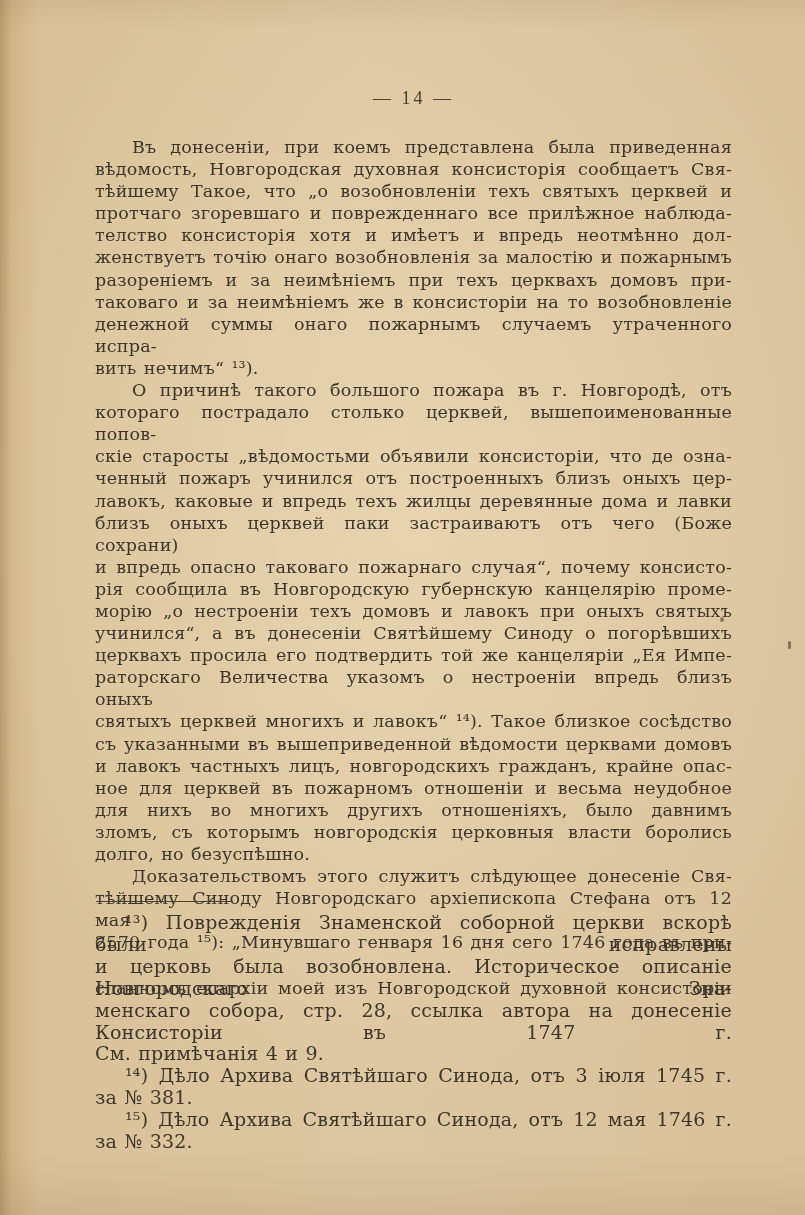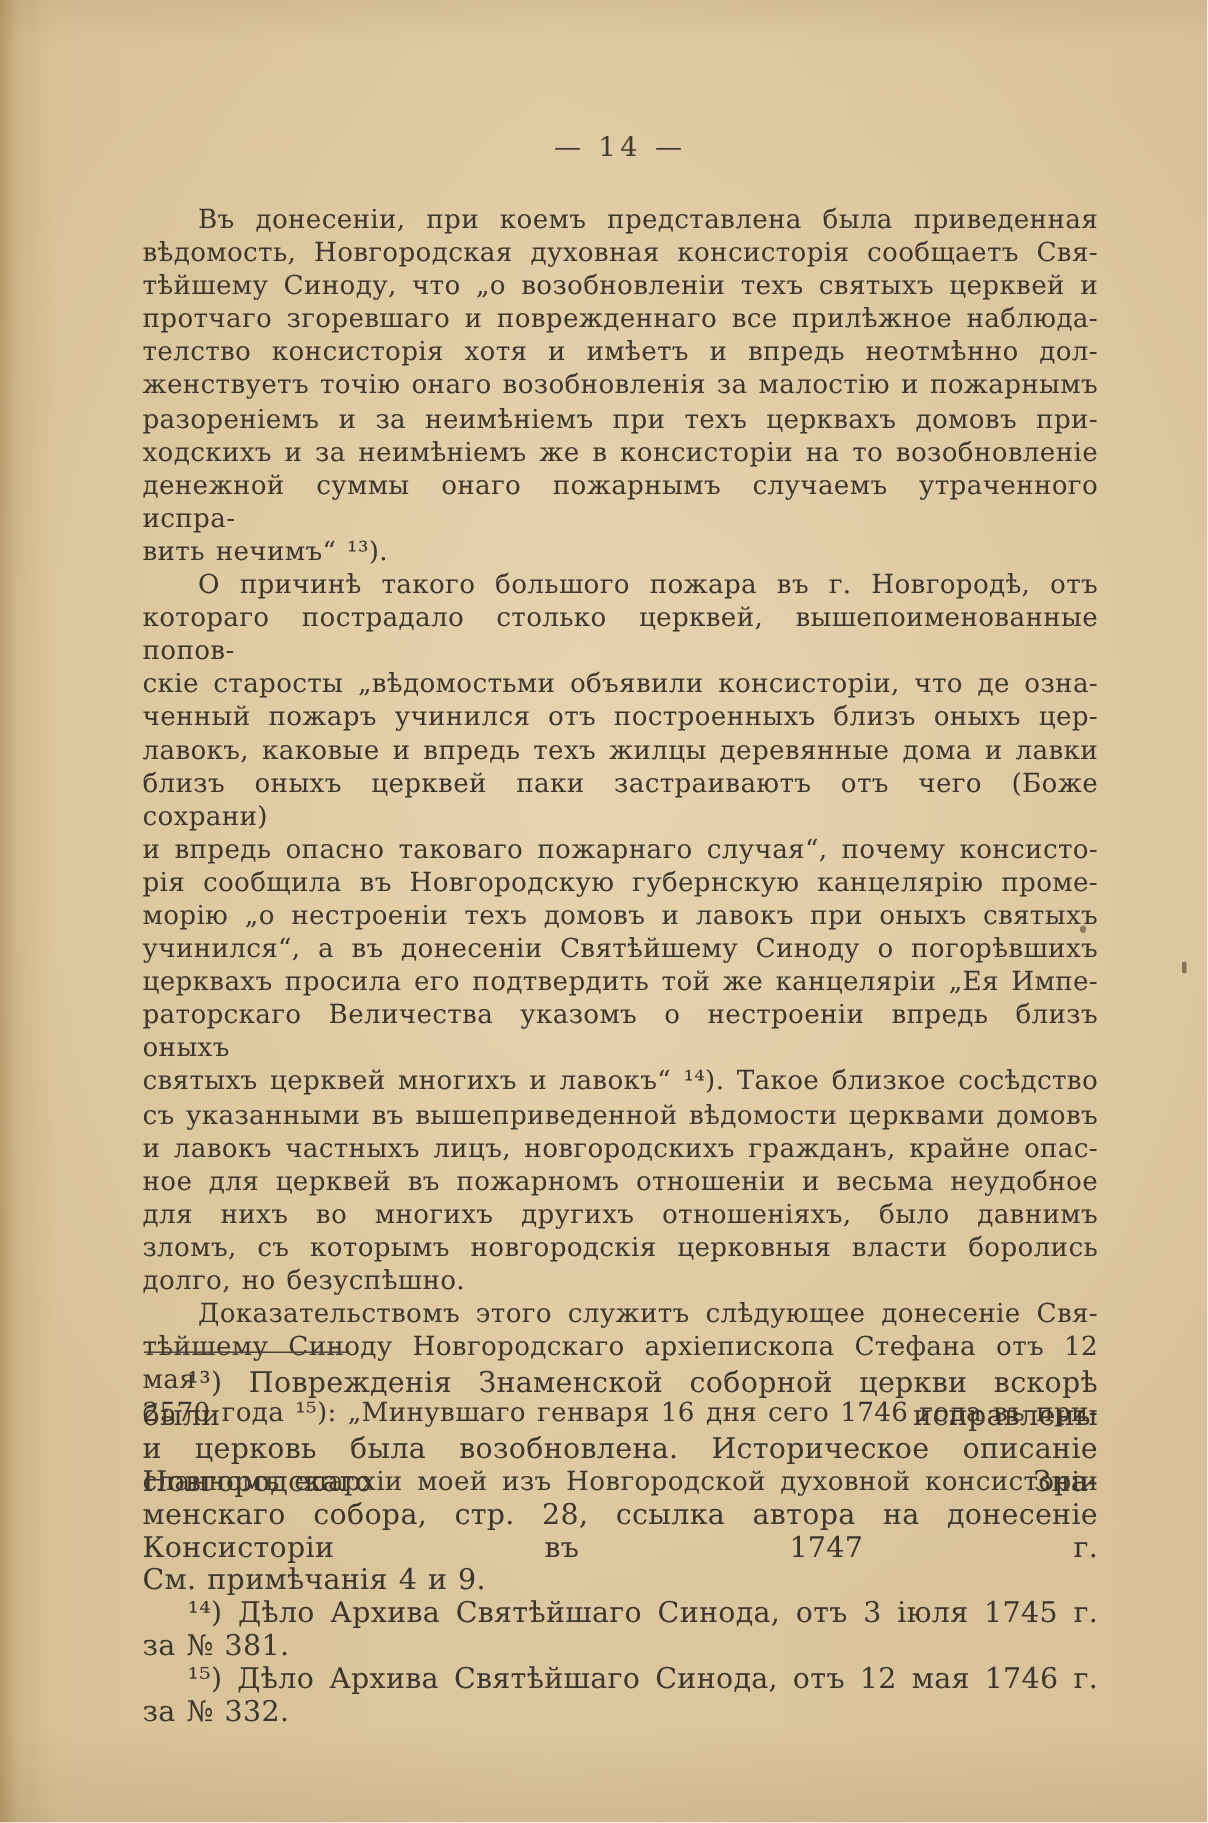--- a/index.html
+++ b/index.html
@@ -28,20 +28,21 @@
   }
   .page-number {
     position: absolute;
     top: 88px;
     left: 95px;
     width: 637px;
     text-align: center;
     font-size: 18px;
     letter-spacing: 3px;
     color: #433c30;
+    font-family: Liberation Serif, serif;
   }
   .body-text {
     position: absolute;
     top: 136px;
     left: 95px;
     width: 637px;
     font-size: 17.5px;
     line-height: 22.1px;
     word-spacing: 1.5px;
     letter-spacing: 0.2px;
@@ -106,26 +107,26 @@
 <body>
 
 <div class="page">
 
   <div class="page-number">— 14 —</div>
 
   <div class="body-text">
     <div class="para">
         <div class="line">Въ донесеніи, при коемъ представлена была приведенная</div>
         <div class="line">вѣдомость, Новгородская духовная консисторія сообщаетъ Свя-</div>
-        <div class="line">тѣйшему Синоду, что „о возобновленіи техъ святыхъ церквей и</div>
+        <div class="line">тѣйшему Такое, что „о возобновленіи техъ святыхъ церквей и</div>
         <div class="line">протчаго згоревшаго и поврежденнаго все прилѣжное наблюда-</div>
         <div class="line">телство консисторія хотя и имѣетъ и впредь неотмѣнно дол-</div>
         <div class="line">женствуетъ точію онаго возобновленія за малостію и пожарнымъ</div>
         <div class="line">разореніемъ и за неимѣніемъ при техъ церквахъ домовъ при-</div>
-        <div class="line">ходскихъ и за неимѣніемъ же в консисторіи на то возобновленіе</div>
+        <div class="line">таковаго и за неимѣніемъ же в консисторіи на то возобновленіе</div>
         <div class="line">денежной суммы онаго пожарнымъ случаемъ утраченного испра-</div>
         <div class="line last">вить нечимъ“ ¹³).</div>
       </div>
     <div class="para">
         <div class="line">О причинѣ такого большого пожара въ г. Новгородѣ, отъ</div>
         <div class="line">котораго пострадало столько церквей, вышепоименованные попов-</div>
         <div class="line">скіе старосты „вѣдомостьми объявили консисторіи, что де озна-</div>
         <div class="line">ченный пожаръ учинился отъ построенныхъ близъ оныхъ цер-</div>
         <div class="line">лавокъ, каковые и впредь техъ жилцы деревянные дома и лавки</div>
         <div class="line">близъ оныхъ церквей паки застраиваютъ отъ чего (Боже сохрани)</div>

